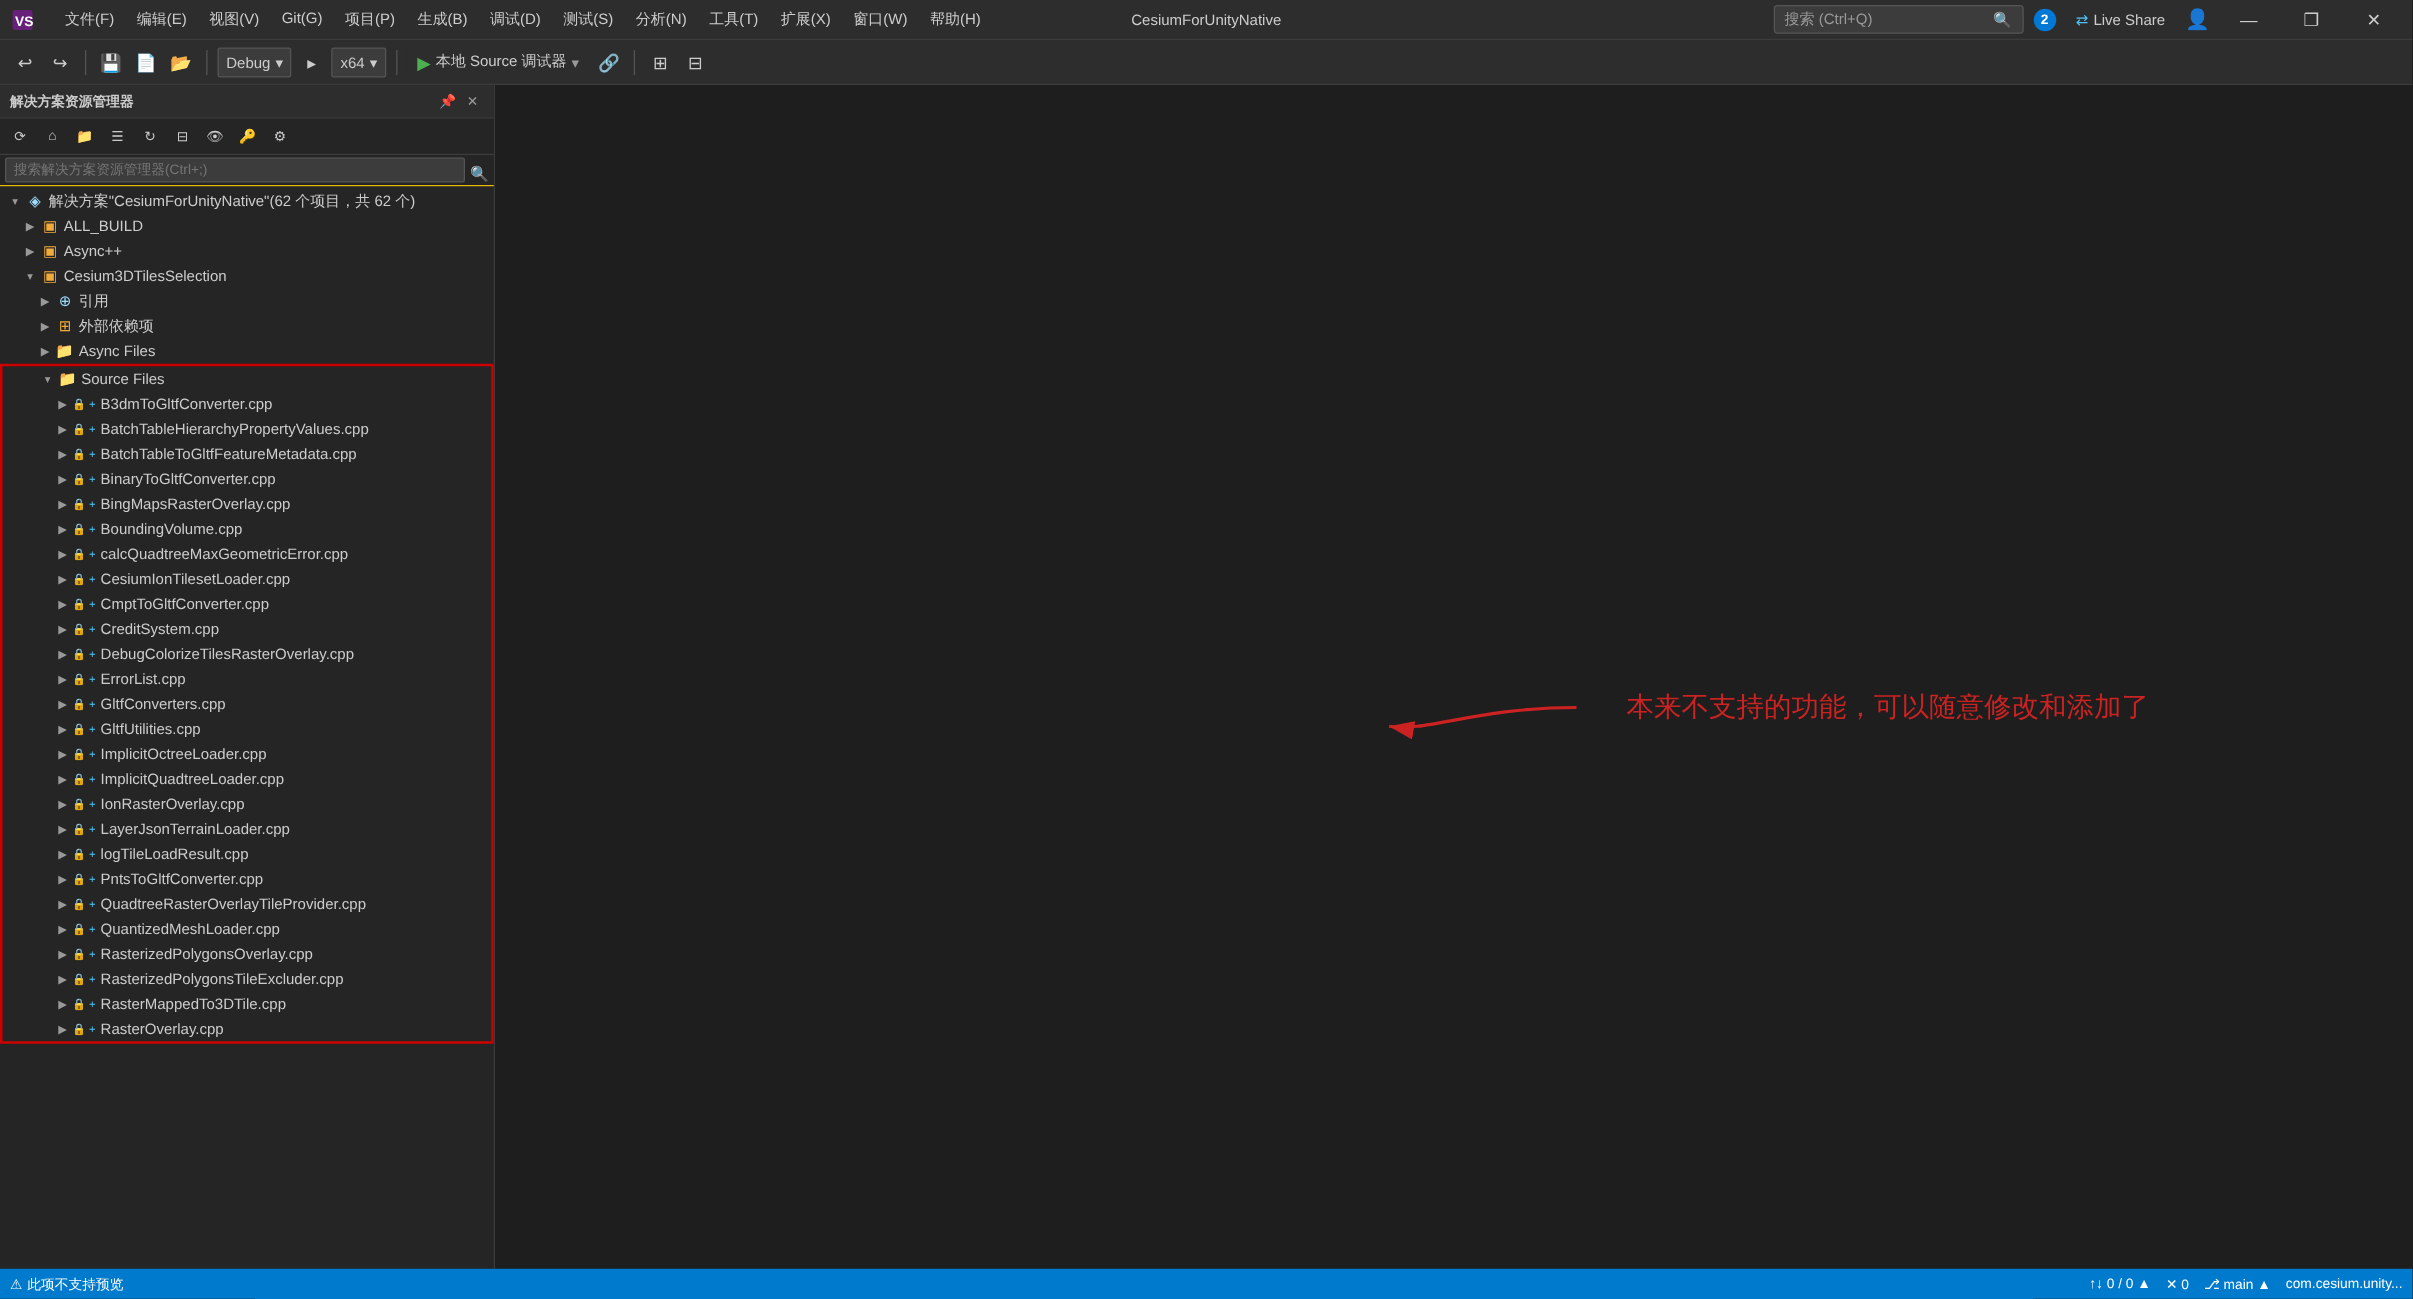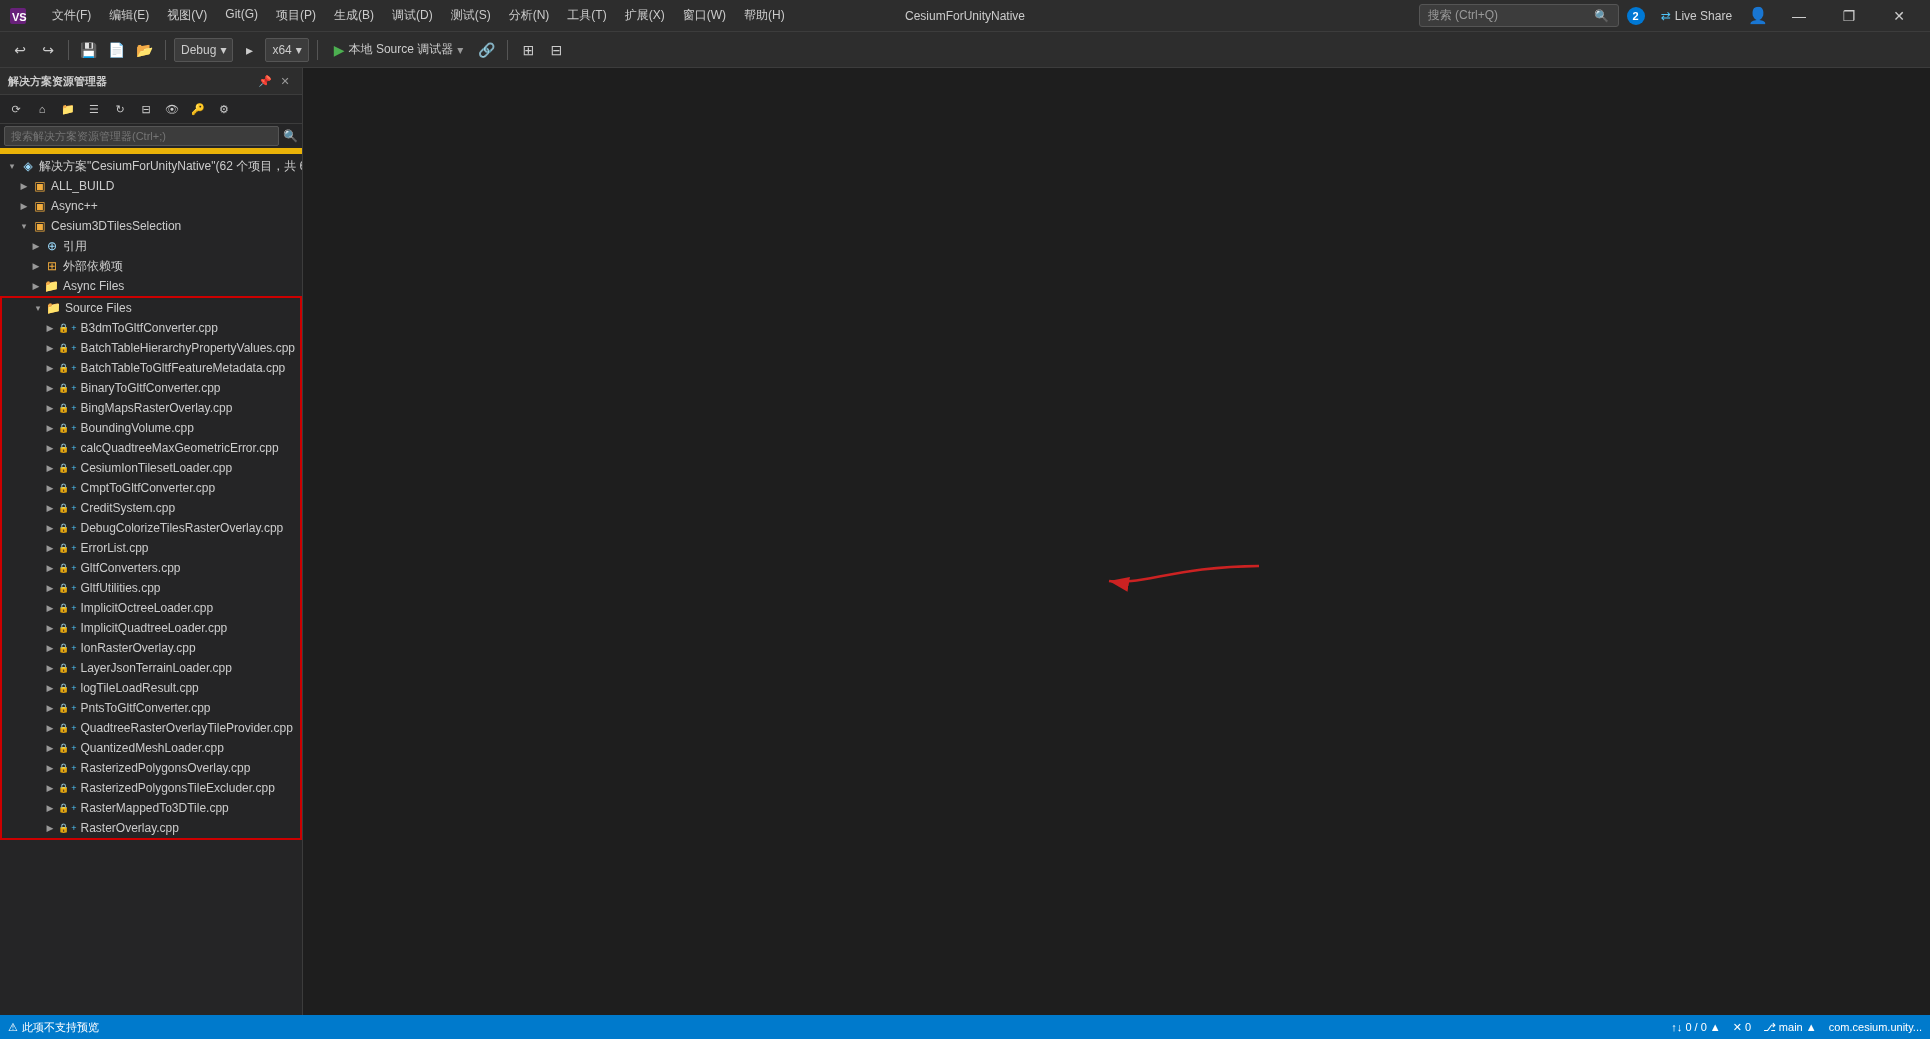--- a/index.html
+++ b/index.html
@@ -159,21 +159,21 @@
     }
 
     
     #main {
       display: flex;
       height: calc(1039px - 32px - 36px - 24px);
     }
 
     
     #side-panel {
-      width: 303px;
+      width: 396px;
       background: #252526;
       display: flex;
       flex-direction: column;
       border-right: 1px solid #3c3c3c;
     }
 
     #side-panel-header {
       background: #2d2d2d;
       padding: 4px 8px;
       display: flex;
@@ -205,24 +205,24 @@
       display: flex;
       align-items: center;
       padding: 2px 4px;
       gap: 2px;
       background: #252526;
       border-bottom: 1px solid #3c3c3c;
     }
 
     #search-bar {
       display: flex;
-      align-items: center;
+      align-items: flex-end;
       padding: 2px 4px;
       background: #252526;
-      border-bottom: 6px solid #eab308;
+      border-bottom: 1px solid #eab308;
     }
     .search-input {
       flex: 1;
       background: #3c3c3c;
       border: 1px solid #555;
       border-radius: 2px;
       padding: 2px 24px 2px 6px;
       color: #cccccc;
       font-size: 11px;
       height: 20px;
@@ -673,20 +673,21 @@
   <div id="content-area">
     <div class="annotation-container">
       <svg class="annotation-arrow" viewBox="0 0 180 60">
         <defs>
           <marker id="arrowhead" markerWidth="8" markerHeight="6" refX="8" refY="3" orient="auto">
             <polygon points="0 0, 8 3, 0 6" fill="#cc2222"></polygon>
           </marker>
         </defs>
         <path d="M 160 30 C 80 30, 40 50, 10 45" stroke="#cc2222" stroke-width="2.5" fill="none" marker-end="url(#arrowhead)"></path>
       </svg>
+      <span class="annotation-text">本来不支持的功能，可以随意修改和添加了</span>
     </div>
   </div>
 
 </div>
 
 <div id="status-bar">
   <div class="status-left">
     <span class="status-item">
       <span>⚠</span>
       <span>此项不支持预览</span>

